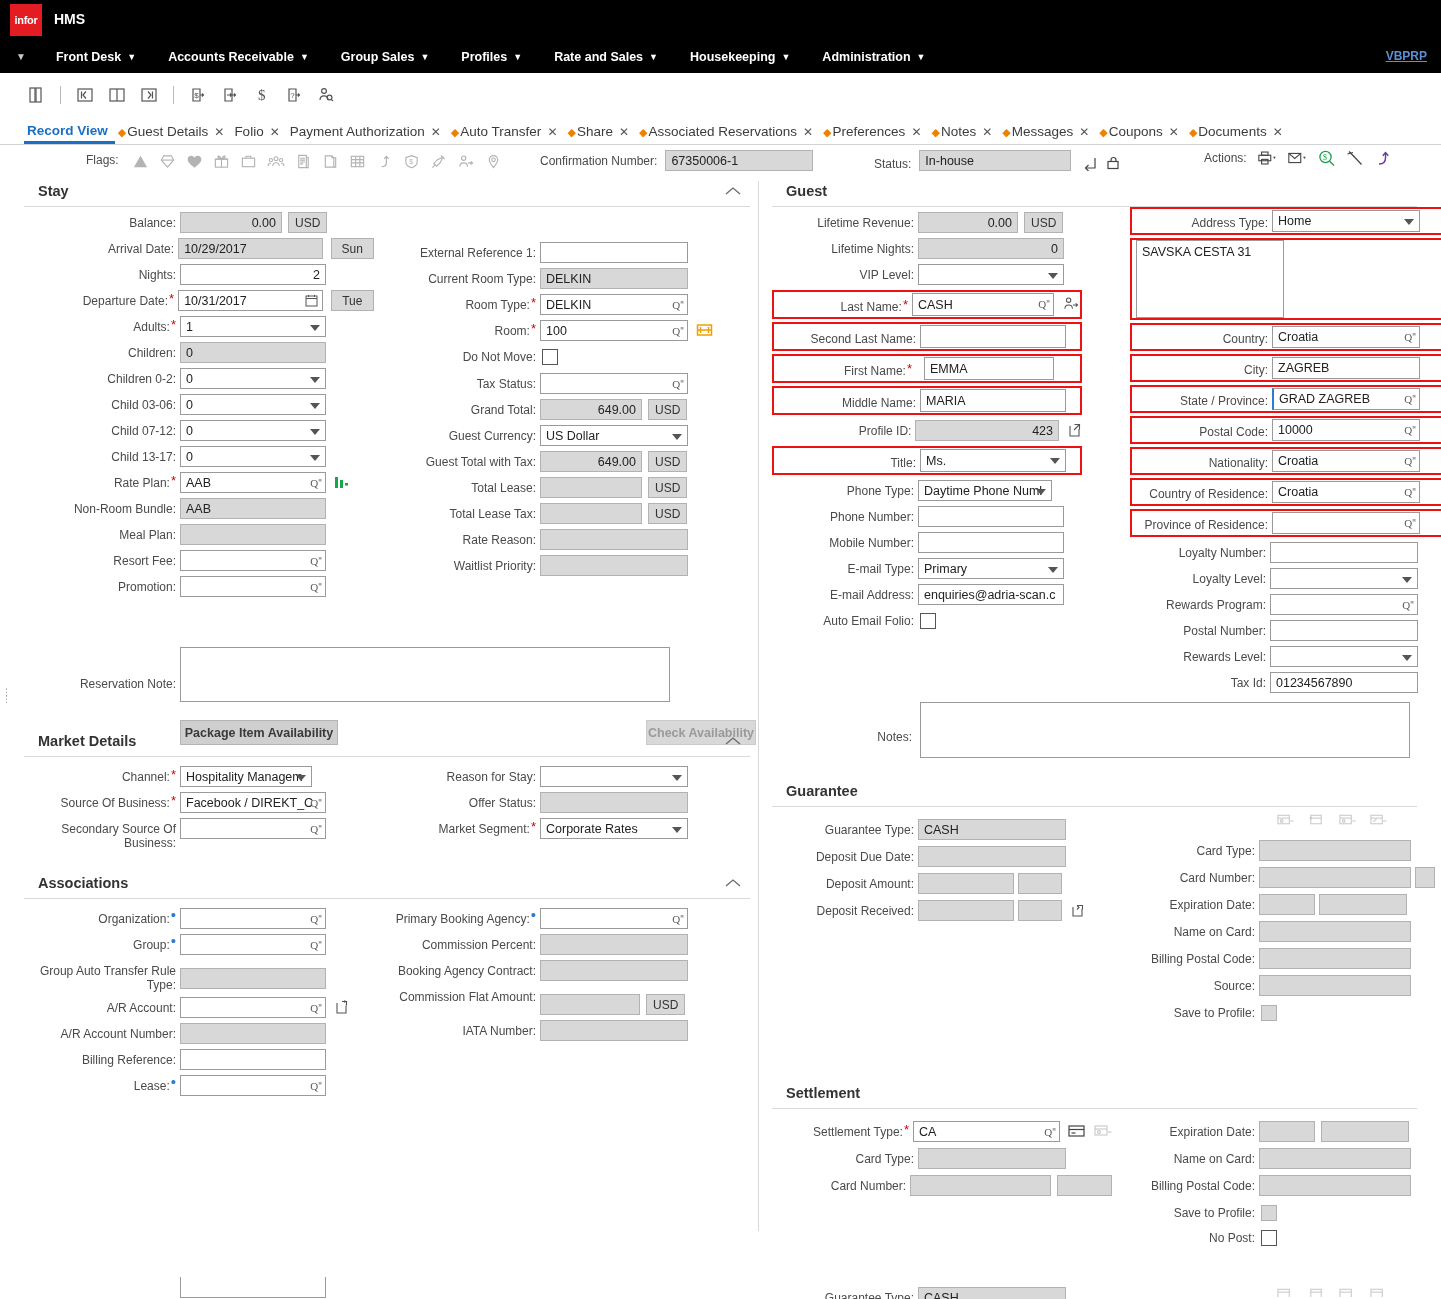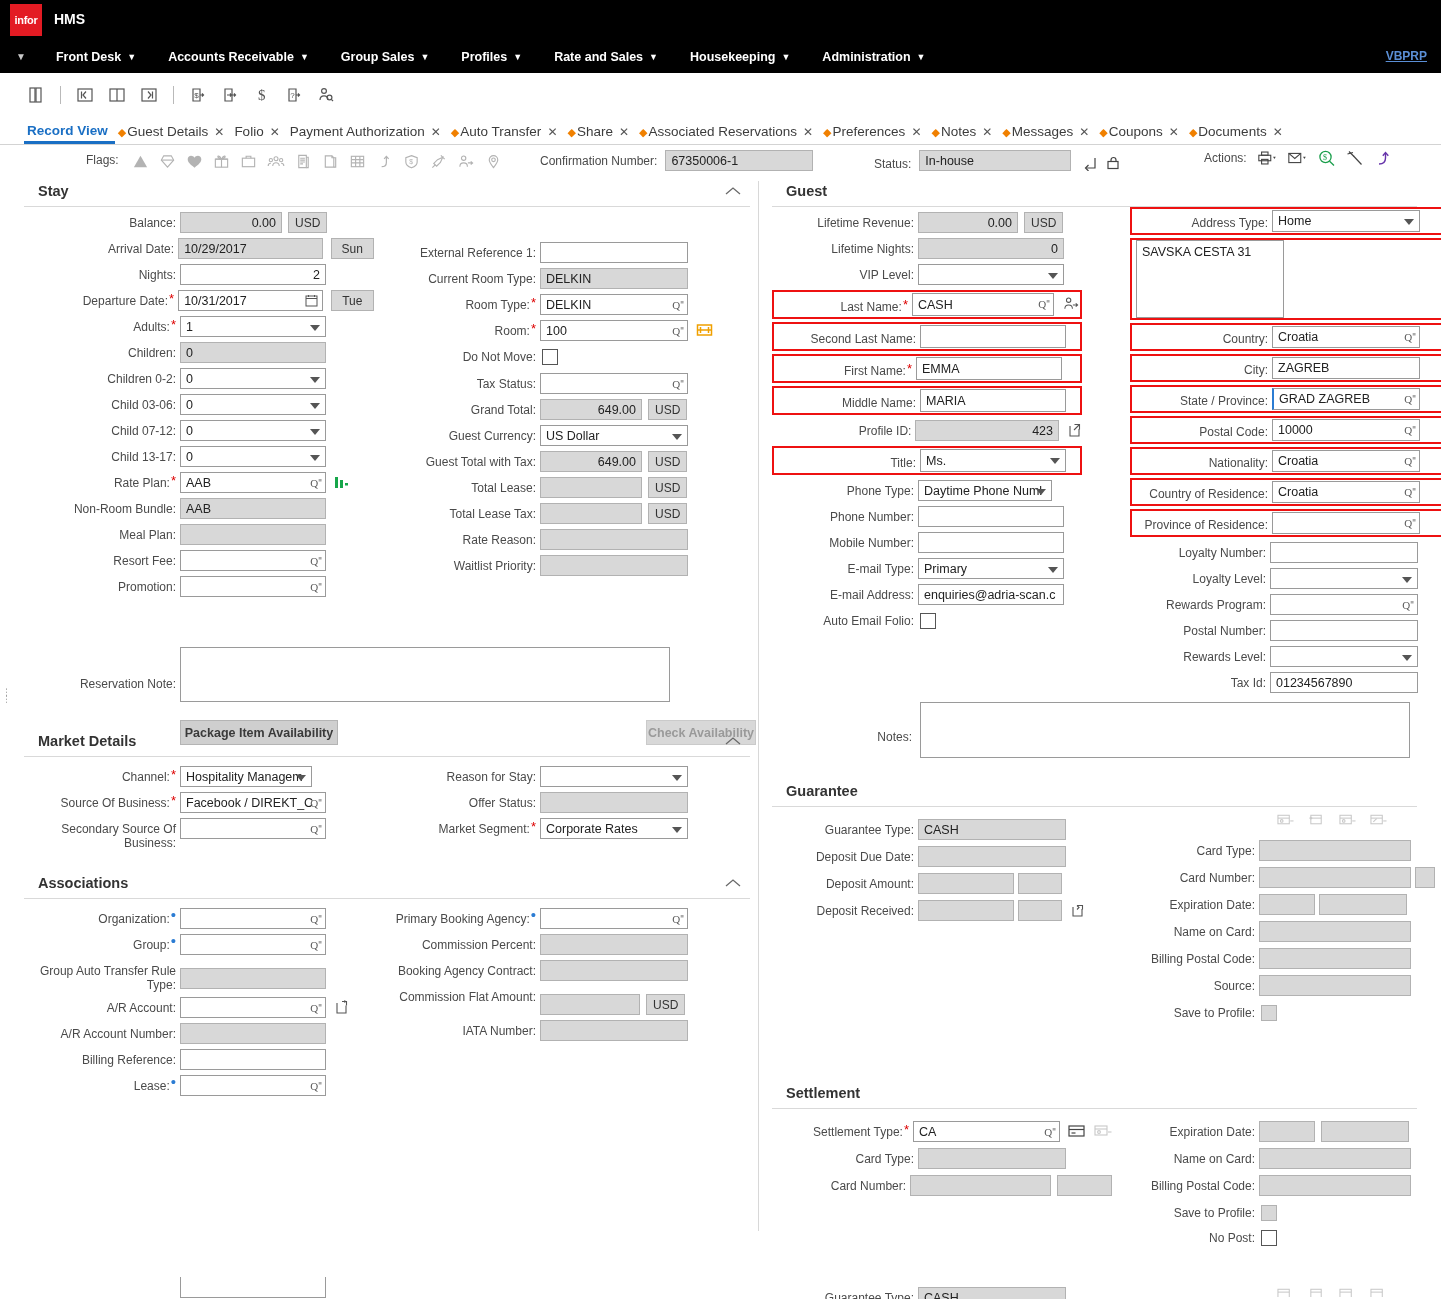--- a/index.html
+++ b/index.html
@@ -811,21 +811,21 @@
           </span>
         </div>
 
         <div class="hlbox" style="margin-top:3px;height:29px">
           <div class="lab" style="width:142px">Second Last Name:</div>
           <div class="fld" style="width:146px;margin-left:4px;height:23px"></div>
         </div>
 
         <div class="hlbox" style="margin-top:3px;height:29px">
           <div class="lab" style="width:138px"><span>First Name:</span><span class="req">*</span></div>
-          <div class="fld" style="width:146px;margin-left:4px;height:23px">EMMA</div>
+          <div class="fld" style="width:130px;margin-left:12px;height:23px">EMMA</div>
         </div>
 
         <div class="hlbox" style="margin-top:3px;height:29px">
           <div class="lab" style="width:142px">Middle Name:</div>
           <div class="fld" style="width:146px;margin-left:4px;height:23px">MARIA</div>
         </div>
 
         <div class="row" style="margin-top:5px">
             <div class="lab" style="width:142px">Profile ID:</div>
           <div class="fld ro num" style="width:146px;margin-left:4px">423</div>

